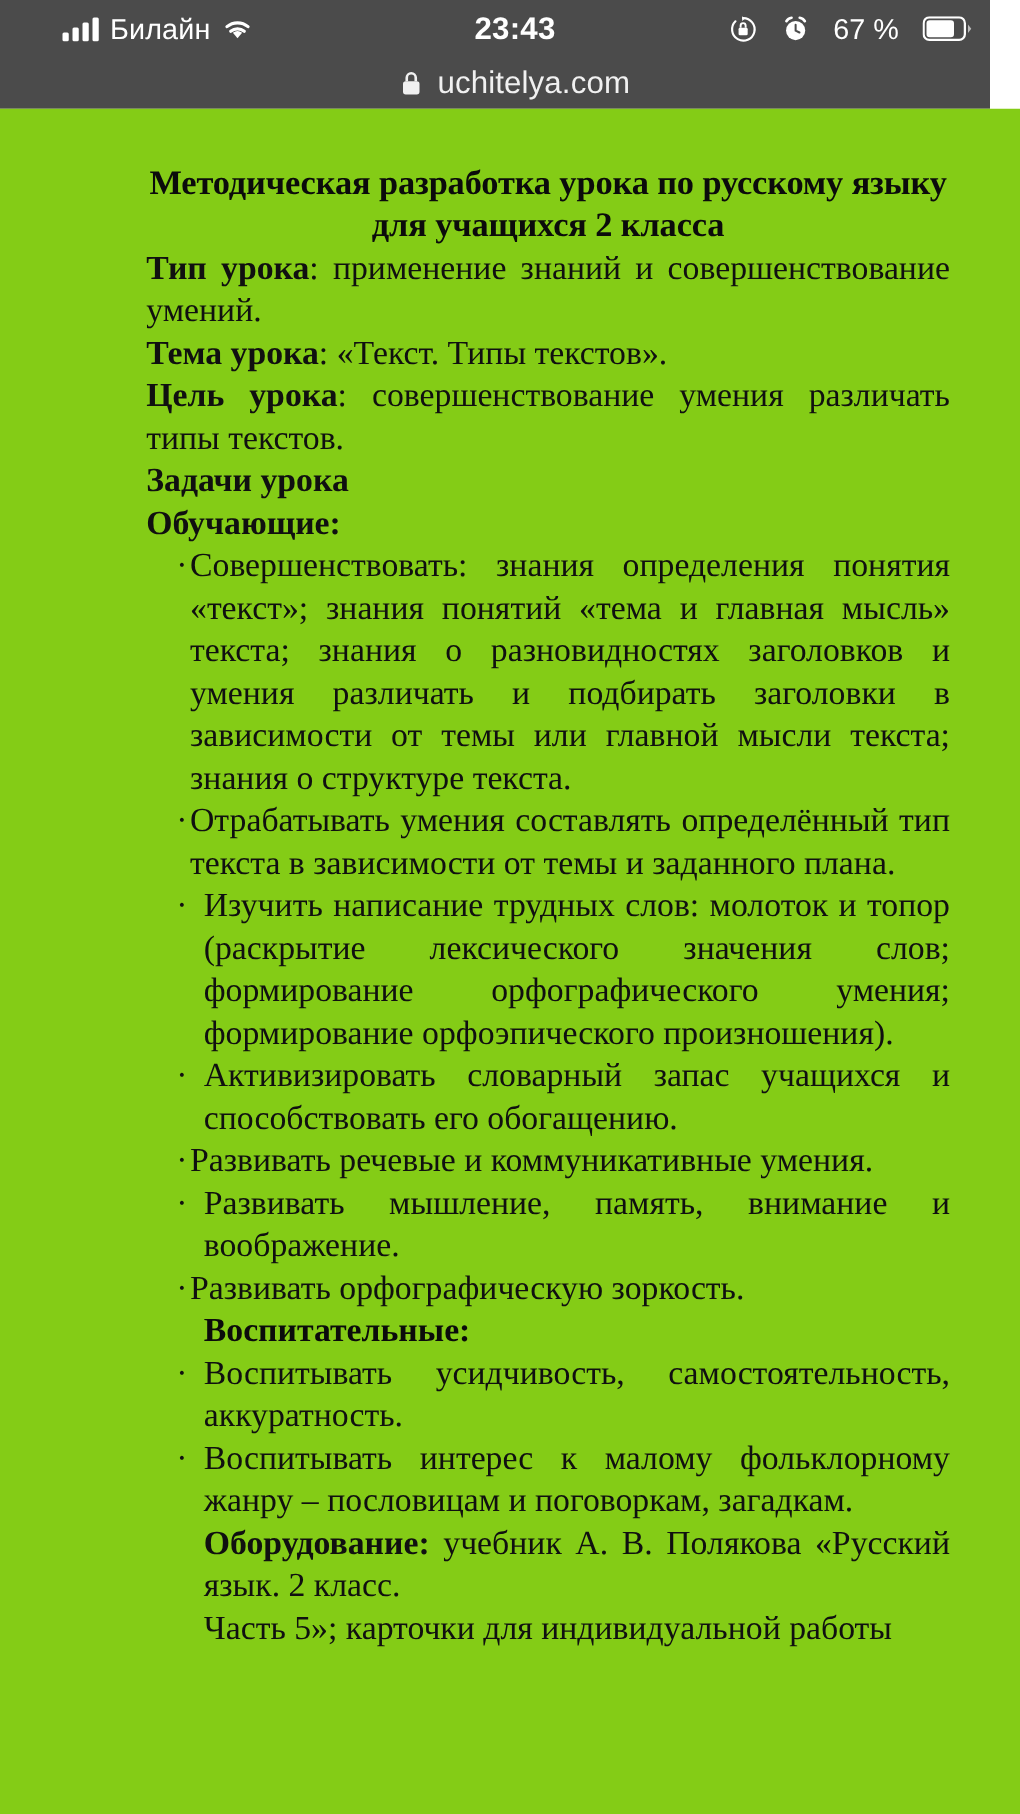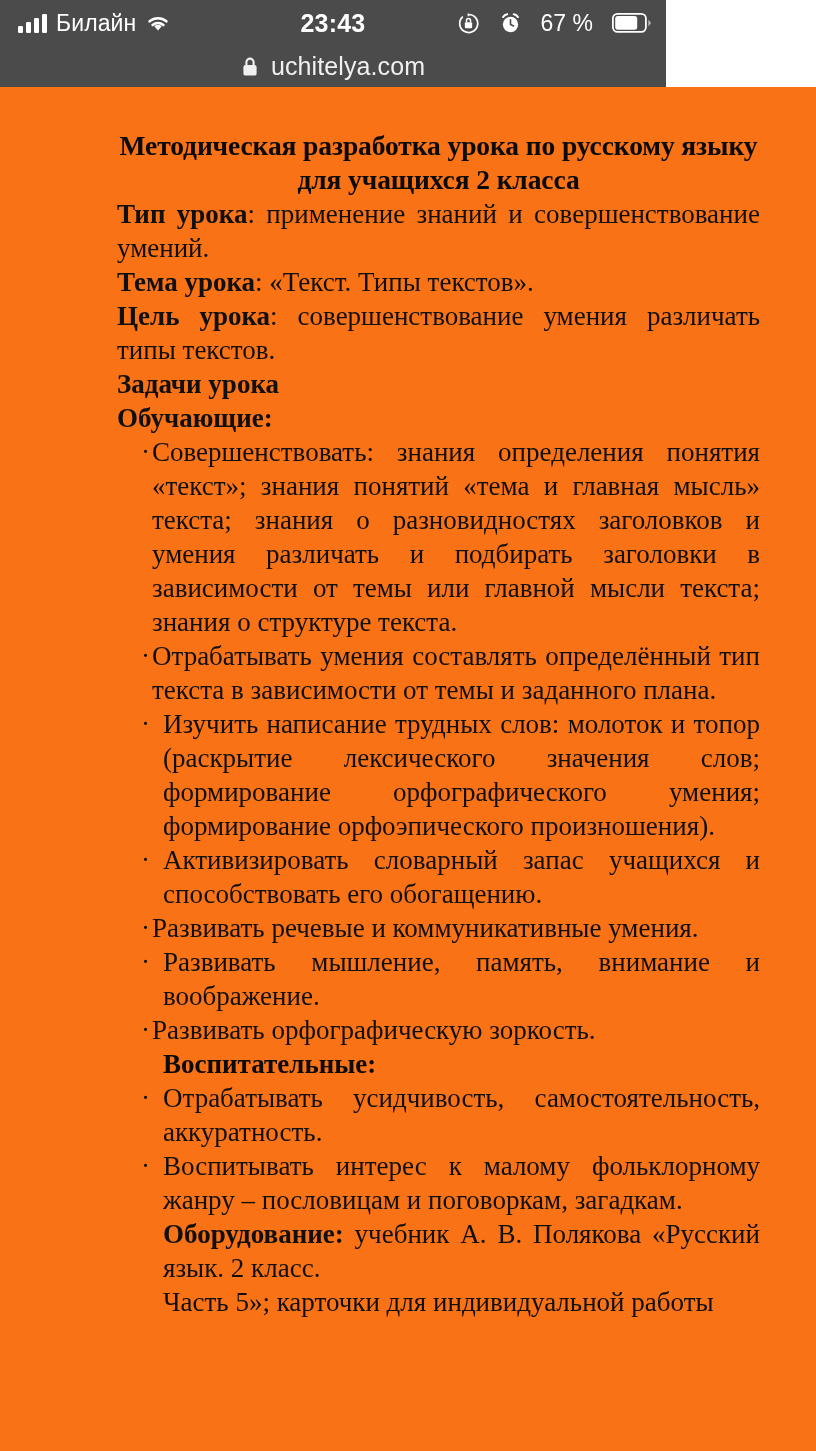--- a/index.html
+++ b/index.html
@@ -7,24 +7,25 @@
   body {
     font-family:"Liberation Serif", serif;
     background:#ffffff;
     overflow:hidden;
     position:relative;
   }
 
   
   #browser-chrome {
     position:absolute; top:0; left:0;
-    width:666px; height:87px;
+    width:792px; height:87px;
     background:#4b4b4b;
     font-family:"Liberation Sans", sans-serif;
     color:#ffffff;
+    padding-left:32px;
   }
   #status-bar {
     position:relative;
     height:46px;
     display:flex;
     align-items:center;
   }
   .sb-left {
     position:absolute; left:18px; top:0; height:46px;
     display:flex; align-items:center; gap:9px;
@@ -67,21 +68,21 @@
   #url-text {
     font-size:25px; color:#f0f0f0; letter-spacing:0.1px;
     font-family:"Liberation Sans", sans-serif;
   }
 
   
   #page {
     position:absolute;
     top:87px; left:0;
     width:816px; height:1364px;
-    background:#f97316;
+    background:#84cc16;
     overflow:hidden;
   }
   #doc {
     position:absolute;
     top:42px;
     left:117px;
     width:643px;
   }
   .title {
     font-weight:bold;
@@ -272,21 +273,21 @@
 
     <div class="bullet tight">
       <span class="marker">·</span>
       <span>Развивать орфографическую зоркость.</span>
     </div>
 
     <div class="subhead">Воспитательные:</div>
 
     <div class="bullet">
       <span class="marker">·</span>
-      <span> Отрабатывать усидчивость, самостоятельность, аккуратность.</span>
+      <span> Воспитывать усидчивость, самостоятельность, аккуратность.</span>
     </div>
 
     <div class="bullet">
       <span class="marker">·</span>
       <span> Воспитывать интерес к малому фольклорному жанру – пословицам и поговоркам, загадкам.</span>
     </div>
 
     <div class="equip">
       <b>Оборудование:</b><span> учебник А. В. Полякова «Русский язык. 2 класс.</span>
     </div>

